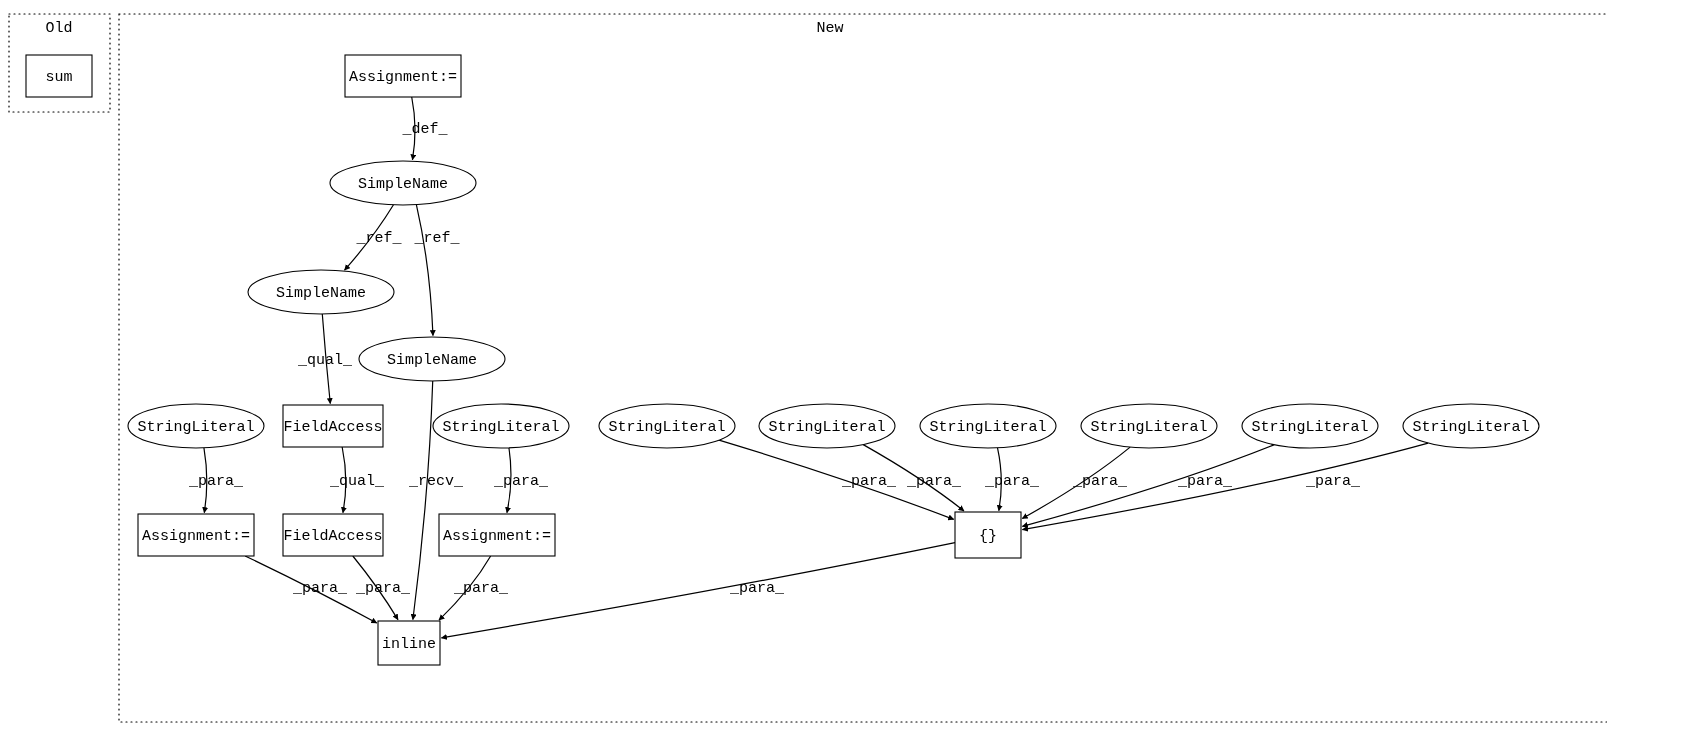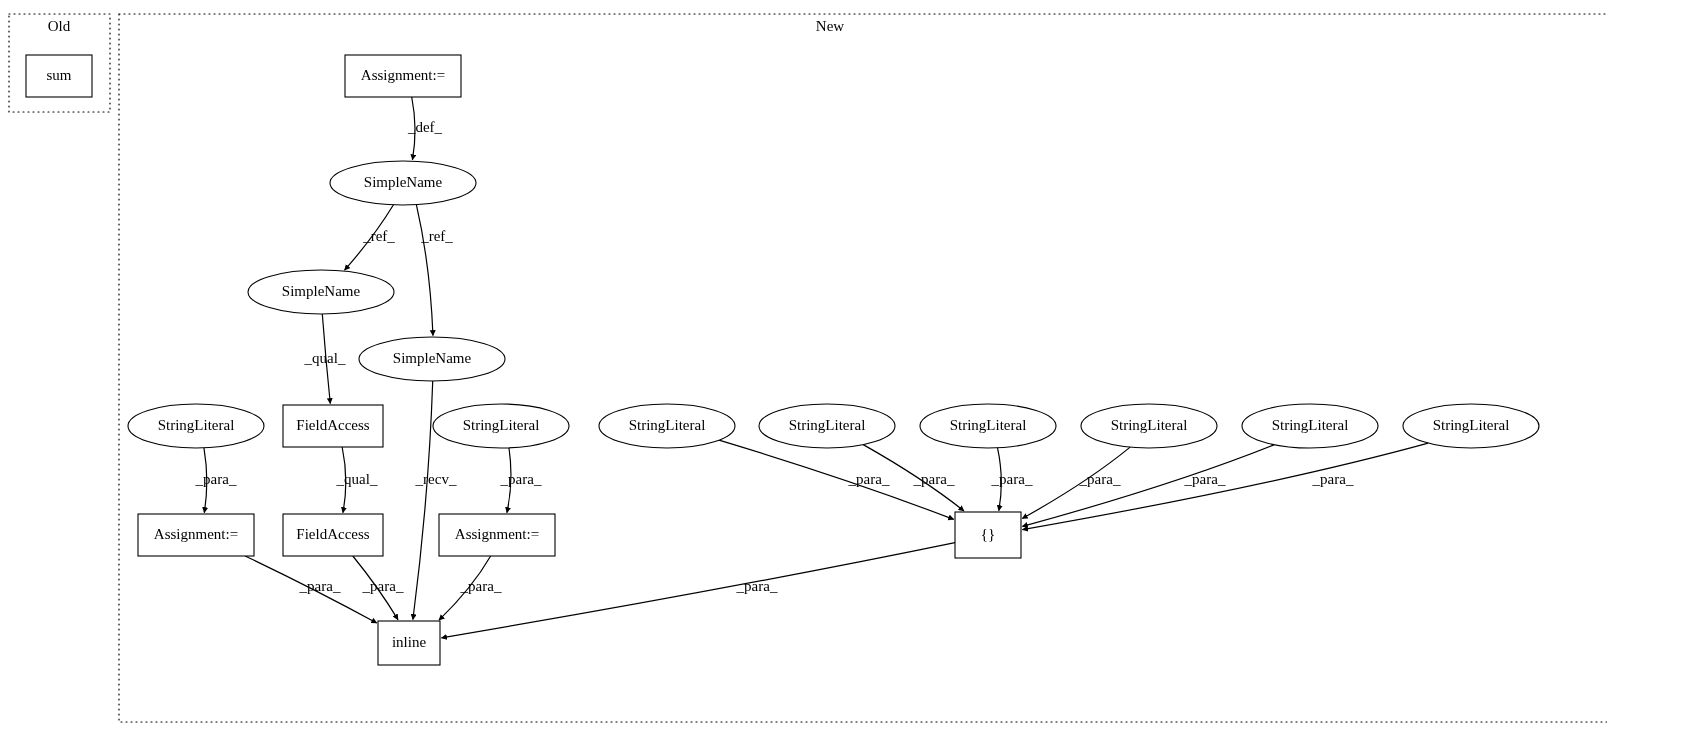--- a/index.html
+++ b/index.html
@@ -1,17 +1,17 @@
 <!DOCTYPE html>
 <html><head>
 <meta charset="utf-8">
 <style>
   html,body{margin:0;padding:0;background:#ffffff;}
   body{width:1681px;height:740px;font-family:"Liberation Serif","DejaVu Serif",serif;}
-  #stage{position:relative;width:1607px;height:740px;overflow:hidden;}
+  #stage{position:relative;width:1607px;height:740px;overflow:hidden;font-family:Liberation Mono, monospace;}
   svg#canvas{position:absolute;left:0;top:0;width:1681px;height:740px;}
   .cluster-title{font-size:15px;fill:#000;text-anchor:middle;dominant-baseline:middle;}
   .node-label{font-size:15px;fill:#000;text-anchor:middle;dominant-baseline:middle;}
   .edge-label{font-size:15px;fill:#000;text-anchor:middle;dominant-baseline:middle;}
   .shape{fill:#ffffff;stroke:#000000;stroke-width:1.1;}
   .edge-path{fill:none;stroke:#000000;stroke-width:1.2;}
   .cluster-box{fill:none;stroke:#000000;stroke-width:1.2;stroke-dasharray:1 4;stroke-linecap:round;}
 </style>
 </head>
 <body>

